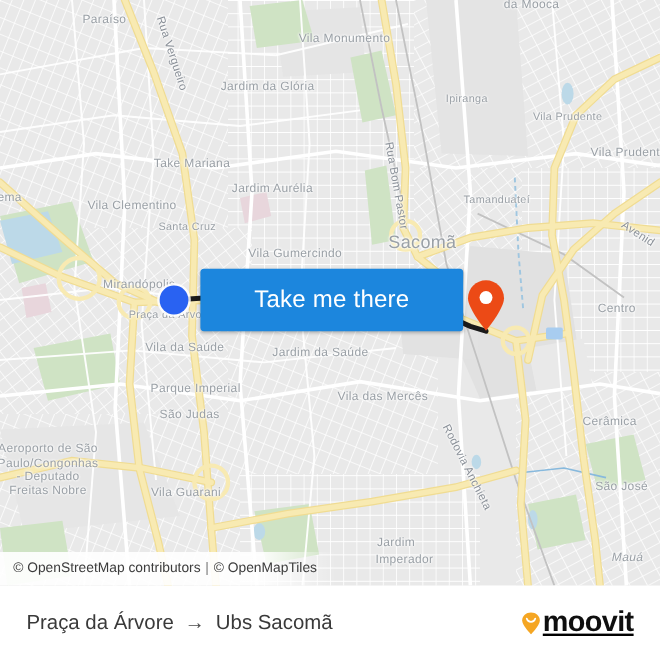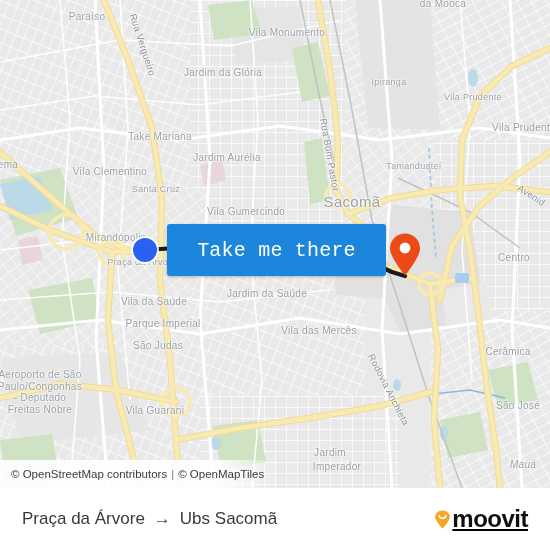--- a/index.html
+++ b/index.html
@@ -72,21 +72,21 @@
 
   
   #take-me-there {
     position: absolute;
     left: 167px; top: 224px;
     width: 219px; height: 52px;
     background: #1c86dd;
     color: #ffffff;
     border: none;
     border-radius: 3px;
-    font-family: Liberation Mono, monospace;
+    font-family: Liberation Sans, sans-serif;
     font-size: 20px;
     letter-spacing: .2px;
     cursor: pointer;
     z-index: 60;
     box-shadow: 0 1px 3px rgba(0,0,0,.25);
     display: flex;
     align-items: center;
     justify-content: center;
     padding: 0;
   }
@@ -312,21 +312,21 @@
         <div class="map-label" style="left: 8px; top: 165px; font-size: 10px;">ema</div>
         <div class="map-label" style="left: 156px; top: 189px; font-size: 9px;">Santa Cruz</div>
         <div class="map-label" style="left: 414px; top: 148px; font-size: 9px; margin-top: 18px;">Tamanduateí</div>
         <div class="map-label road" style="left: 329px; top: 155px; font-size: 9.5px; transform: translate(-50%, -50%) rotate(80deg);">Rua Bom Pastor</div>
         <div class="map-label" style="left: 246px; top: 212px; font-size: 10px;">Vila Gumercindo</div>
         <div class="map-label" style="left: 352px; top: 202px; font-size: 15px;">Sacomã</div>
         <div class="map-label road" style="left: 531px; top: 196px; font-size: 9.5px; transform: translate(-50%, -50%) rotate(33deg);">Avenid</div>
         <div class="map-label" style="left: 116px; top: 238px; font-size: 10px;">Mirandópolis</div>
         <div class="map-label" style="left: 142px; top: 262px; font-size: 9px;">Praça da Árvore</div>
         <div class="map-label" style="left: 514px; top: 258px; font-size: 10px;">Centro</div>
-        <div class="map-label" style="left: 154px; top: 302px; font-size: 10px;">Vila da Saúde</div>
+        <div class="map-label" style="left: 154px; top: 290px; font-size: 10px;">Vila da Saúde</div>
         <div class="map-label" style="left: 267px; top: 294px; font-size: 10px;">Jardim da Saúde</div>
         <div class="map-label" style="left: 163px; top: 324px; font-size: 10px;">Parque Imperial</div>
         <div class="map-label" style="left: 319px; top: 331px; font-size: 10px;">Vila das Mercês</div>
         <div class="map-label" style="left: 158px; top: 346px; font-size: 10px;">São Judas</div>
         <div class="map-label" style="left: 508px; top: 352px; font-size: 10px;">Cerâmica</div>
         <div class="map-label road" style="left: 388px; top: 390px; font-size: 9.5px; transform: translate(-50%, -50%) rotate(63deg);">Rodovia Anchieta</div>
         <div class="map-label" style="left: 518px; top: 406px; font-size: 10px;">São José</div>
         <div class="map-label" style="left: 155px; top: 411px; font-size: 10px;">Vila Guarani</div>
         <div class="map-label" style="left: 330px; top: 453px; font-size: 10px;">Jardim</div>
         <div class="map-label" style="left: 337px; top: 467px; font-size: 10px;">Imperador</div>

